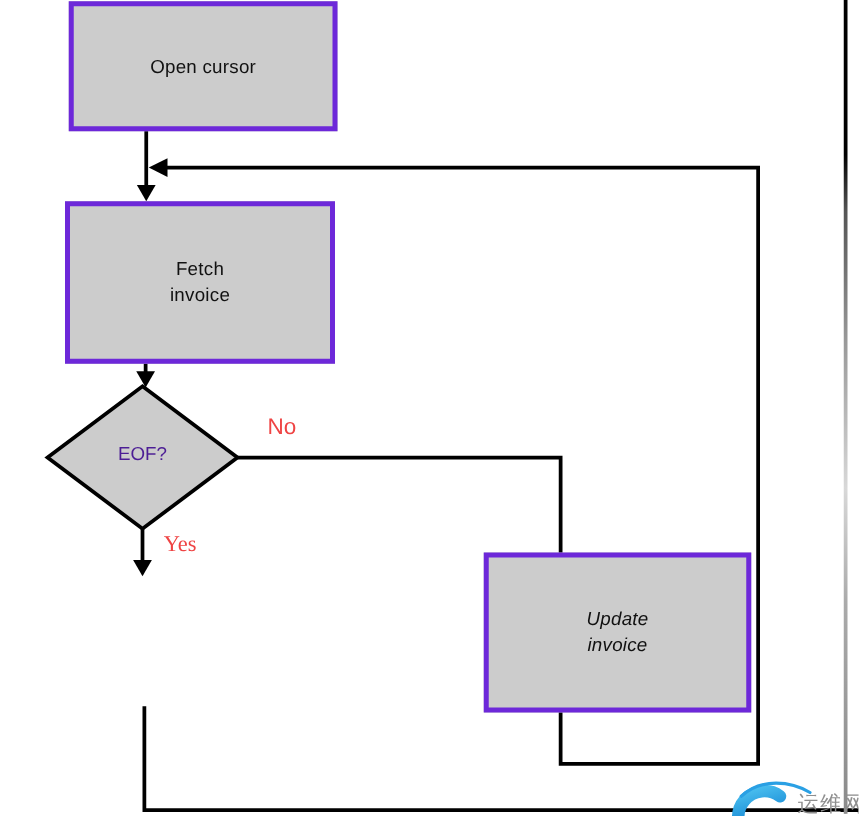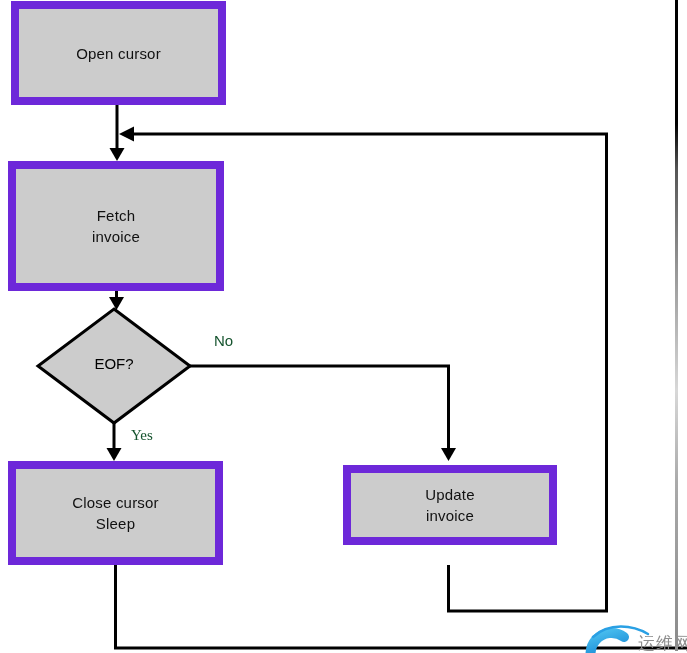--- a/index.html
+++ b/index.html
@@ -2,37 +2,37 @@
 <html><head>
 <meta charset="utf-8">
 <style>
   html,body{margin:0;padding:0;background:#fff;}
   .canvas{
     position:relative;width:687px;height:653px;background:#ffffff;
     font-family:"Liberation Sans",sans-serif;overflow:hidden;
   }
   svg.connectors{position:absolute;left:0;top:0;}
   .node{
-    position:absolute;background:#cccccc;border:8px solid #6d28d9;
-    display:flex;align-items:center;justify-content:center;box-sizing:border-box;
+    position:absolute;background:#cccccc;border:4px solid #6d28d9;
+    display:flex;align-items:center;justify-content:center;box-sizing:border-box;margin-left:44px;
   }
   .node-label{
     font-size:15px;color:#111;text-align:center;
     white-space:pre-line;line-height:21px;letter-spacing:.2px;
   }
   #node-open{left:11px;top:1px;width:215px;height:104px;}
   #node-fetch{left:8px;top:161px;width:216px;height:130px;}
   #node-close{left:8px;top:461px;width:215px;height:104px;}
-  #node-update{left:343px;top:465px;width:214px;height:80px;}
-  .edge-label{position:absolute;font-size:15px;color:#14532d;line-height:20px;}
+  #node-update{left:343px;top:442px;width:214px;height:128px;font-style:italic;}
+  .edge-label{position:absolute;font-size:18px;color:#ef4444;line-height:20px;}
   #label-no{left:214px;top:331px;}
   #label-yes{left:131px;top:425px;font-family:Liberation Serif, serif;}
   #label-eof{
     position:absolute;left:74px;top:354px;width:80px;text-align:center;
-    font-size:15px;color:#000000;line-height:20px;
+    font-size:15px;color:#4c1d95;line-height:20px;
   }
   .right-border{
     position:absolute;left:675px;top:0;width:3px;height:651px;
     background:linear-gradient(to bottom,
       #000 0%, #000 19%, #555 26%, #999 42%, #d8d8d8 60%, #aaa 74%, #8a8a8a 100%);
   }
   .watermark{position:absolute;left:577px;top:624px;width:110px;height:58px;}
   .wm-name{
     position:absolute;left:61px;top:8px;font-size:17px;color:#8e8e8e;
     letter-spacing:1px;white-space:nowrap;
@@ -69,24 +69,20 @@
     <path d="M115.5,565 L115.5,648 L687,648" stroke="#000" stroke-width="3" fill="none" stroke-linejoin="miter"></path>
   </svg>
 
   <div class="node" id="node-open">
     <span class="node-label">Open cursor</span>
   </div>
   <div class="node" id="node-fetch">
     <span class="node-label">Fetch
 invoice</span>
   </div>
-  <div class="node" id="node-close">
-    <span class="node-label">Close cursor
-Sleep</span>
-  </div>
   <div class="node" id="node-update">
     <span class="node-label">Update
 invoice</span>
   </div>
 
   <div id="label-eof">EOF?</div>
   <div class="edge-label" id="label-no">No</div>
   <div class="edge-label" id="label-yes">Yes</div>
 
   <div class="right-border"></div>

